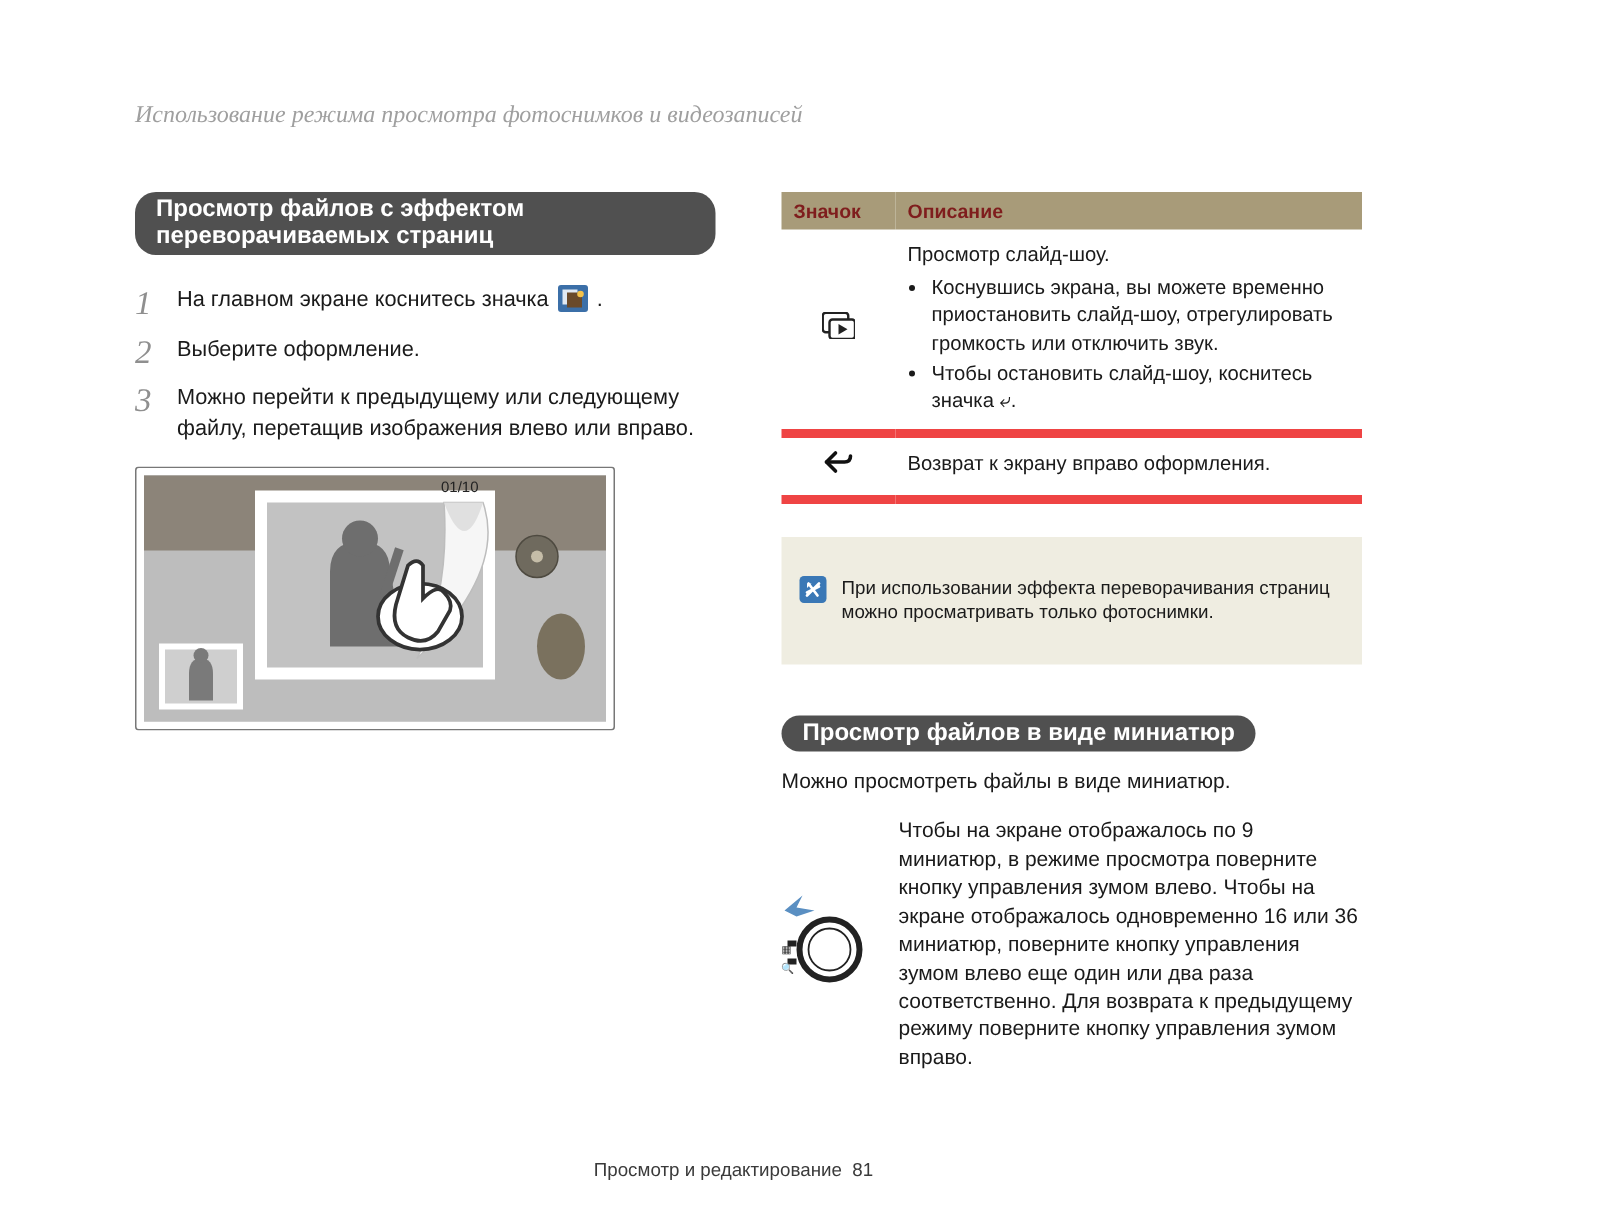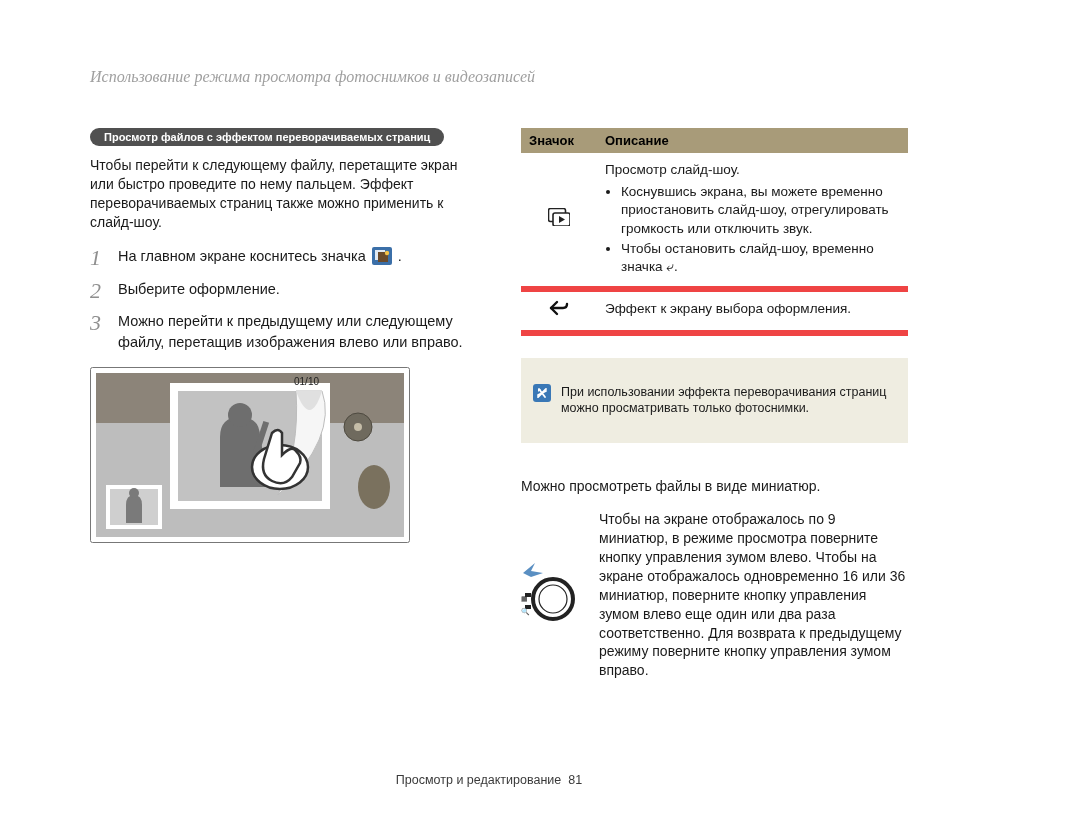--- a/index.html
+++ b/index.html
@@ -32,21 +32,21 @@
   }
   .col {
     flex: 1;
     min-width: 0;
   }
   .subhead {
     background: #505050;
     color: #fff;
     border-radius: 14px;
     padding: 3px 14px;
-    font-size: 11px;
+    font-size: 16px;
     font-weight: bold;
     display: inline-block;
     margin-bottom: 10px;
   }
   .para {
     font-size: 14px;
     line-height: 1.35;
     margin-bottom: 14px;
   }
   ol.steps {
@@ -80,21 +80,21 @@
     margin-top: 6px;
   }
   
   .tbl {
     width: 100%;
     border-collapse: collapse;
     font-size: 13.5px;
   }
   .tbl th {
     background: #a89b79;
-    color: #000000;
+    color: #7f1d1d;
     text-align: left;
     font-weight: bold;
     padding: 5px 8px;
     font-size: 13px;
   }
   .tbl th:first-child { width: 60px; }
   .tbl td {
     border-bottom: 6px solid #ef4444;
     padding: 8px 8px;
     vertical-align: top;
@@ -154,21 +154,20 @@
 </head>
 <body>
 
 <div class="page">
   <div class="header-title">Использование режима просмотра фотоснимков и видеозаписей</div>
 
   <div class="cols">
 
     <div class="col">
       <div class="subhead">Просмотр файлов с эффектом переворачиваемых страниц</div>
-      <div class="para">Чтобы перейти к следующему файлу, перетащите экран или быстро проведите по нему пальцем. Эффект переворачиваемых страниц также можно применить к слайд-шоу.</div>
 
       <ol class="steps">
         <li>
           <span class="num">1</span>
           <span>
             <span>На главном экране коснитесь значка </span>
             <span class="inline-icon">
               <svg width="20" height="18">
                 <rect x="0" y="0" width="20" height="18" rx="2" fill="#3b6fa8"></rect>
                 <rect x="3" y="3" width="10" height="10" fill="#fff" opacity="0.85"></rect>
@@ -244,34 +243,34 @@
                   <rect x="0.5" y="0.5" width="17" height="13" rx="2" fill="none" stroke="#222" stroke-width="1.6"></rect>
                   <rect x="5" y="5" width="17" height="13" rx="2" fill="#fff" stroke="#222" stroke-width="1.6"></rect>
                   <path d="M11 8 L17 11.5 L11 15 Z" fill="#222"></path>
                 </svg>
               </span>
             </td>
             <td>
               <div>Просмотр слайд-шоу.</div>
               <ul class="desc-list">
                 <li>Коснувшись экрана, вы можете временно приостановить слайд-шоу, отрегулировать громкость или отключить звук.</li>
-                <li>Чтобы остановить слайд-шоу, временно значка ⤶.</li>
+                <li>Чтобы остановить слайд-шоу, коснитесь значка ⤶.</li>
               </ul>
             </td>
           </tr>
           <tr>
             <td class="icon-cell">
               <span>
                 <svg width="20" height="16">
                   <path d="M8 2 L2 8 L8 14" fill="none" stroke="#111" stroke-width="2.4" stroke-linecap="round" stroke-linejoin="round"></path>
                   <path d="M2 8 H14 Q18 8 18 4" fill="none" stroke="#111" stroke-width="2.4" stroke-linecap="round"></path>
                 </svg>
               </span>
             </td>
-            <td>Эффект к экрану выбора оформления.</td>
+            <td>Возврат к экрану вправо оформления.</td>
           </tr>
         </tbody>
       </table>
 
       <div class="note">
         <div class="note-icon">
           <svg width="14" height="14">
             <path d="M4 3 L10 11 M3 9 L11 5" stroke="#fff" stroke-width="1.8" stroke-linecap="round"></path>
             <rect x="2" y="2" width="10" height="10" rx="1.5" fill="none" stroke="#fff" stroke-width="0"></rect>
             <path d="M3 2 L11 2 M3 12 L11 12" stroke="#fff" stroke-width="0"></path>
@@ -279,20 +278,21 @@
 
             <path d="M3 11 L11 3" stroke="#fff" stroke-width="1.8" stroke-linecap="round"></path>
             <path d="M3 3 L6 3 L3 6 Z" fill="#fff"></path>
           </svg>
         </div>
         <div>При использовании эффекта переворачивания страниц можно просматривать только фотоснимки.</div>
       </div>
 
       <div style="height:34px"></div>
 
+      <div class="subhead">Просмотр файлов в виде миниатюр</div>
       <div class="para">Можно просмотреть файлы в виде миниатюр.</div>
 
       <div class="thumb-row">
         <div>
           <svg width="56" height="70">
 
             <path d="M2 14 L14 4 L10 12 L22 14 L10 18 Z" fill="#5a8fc2"></path>
 
             <circle cx="32" cy="40" r="20" fill="none" stroke="#222" stroke-width="4"></circle>
             <circle cx="32" cy="40" r="14" fill="none" stroke="#222" stroke-width="1.2"></circle>

